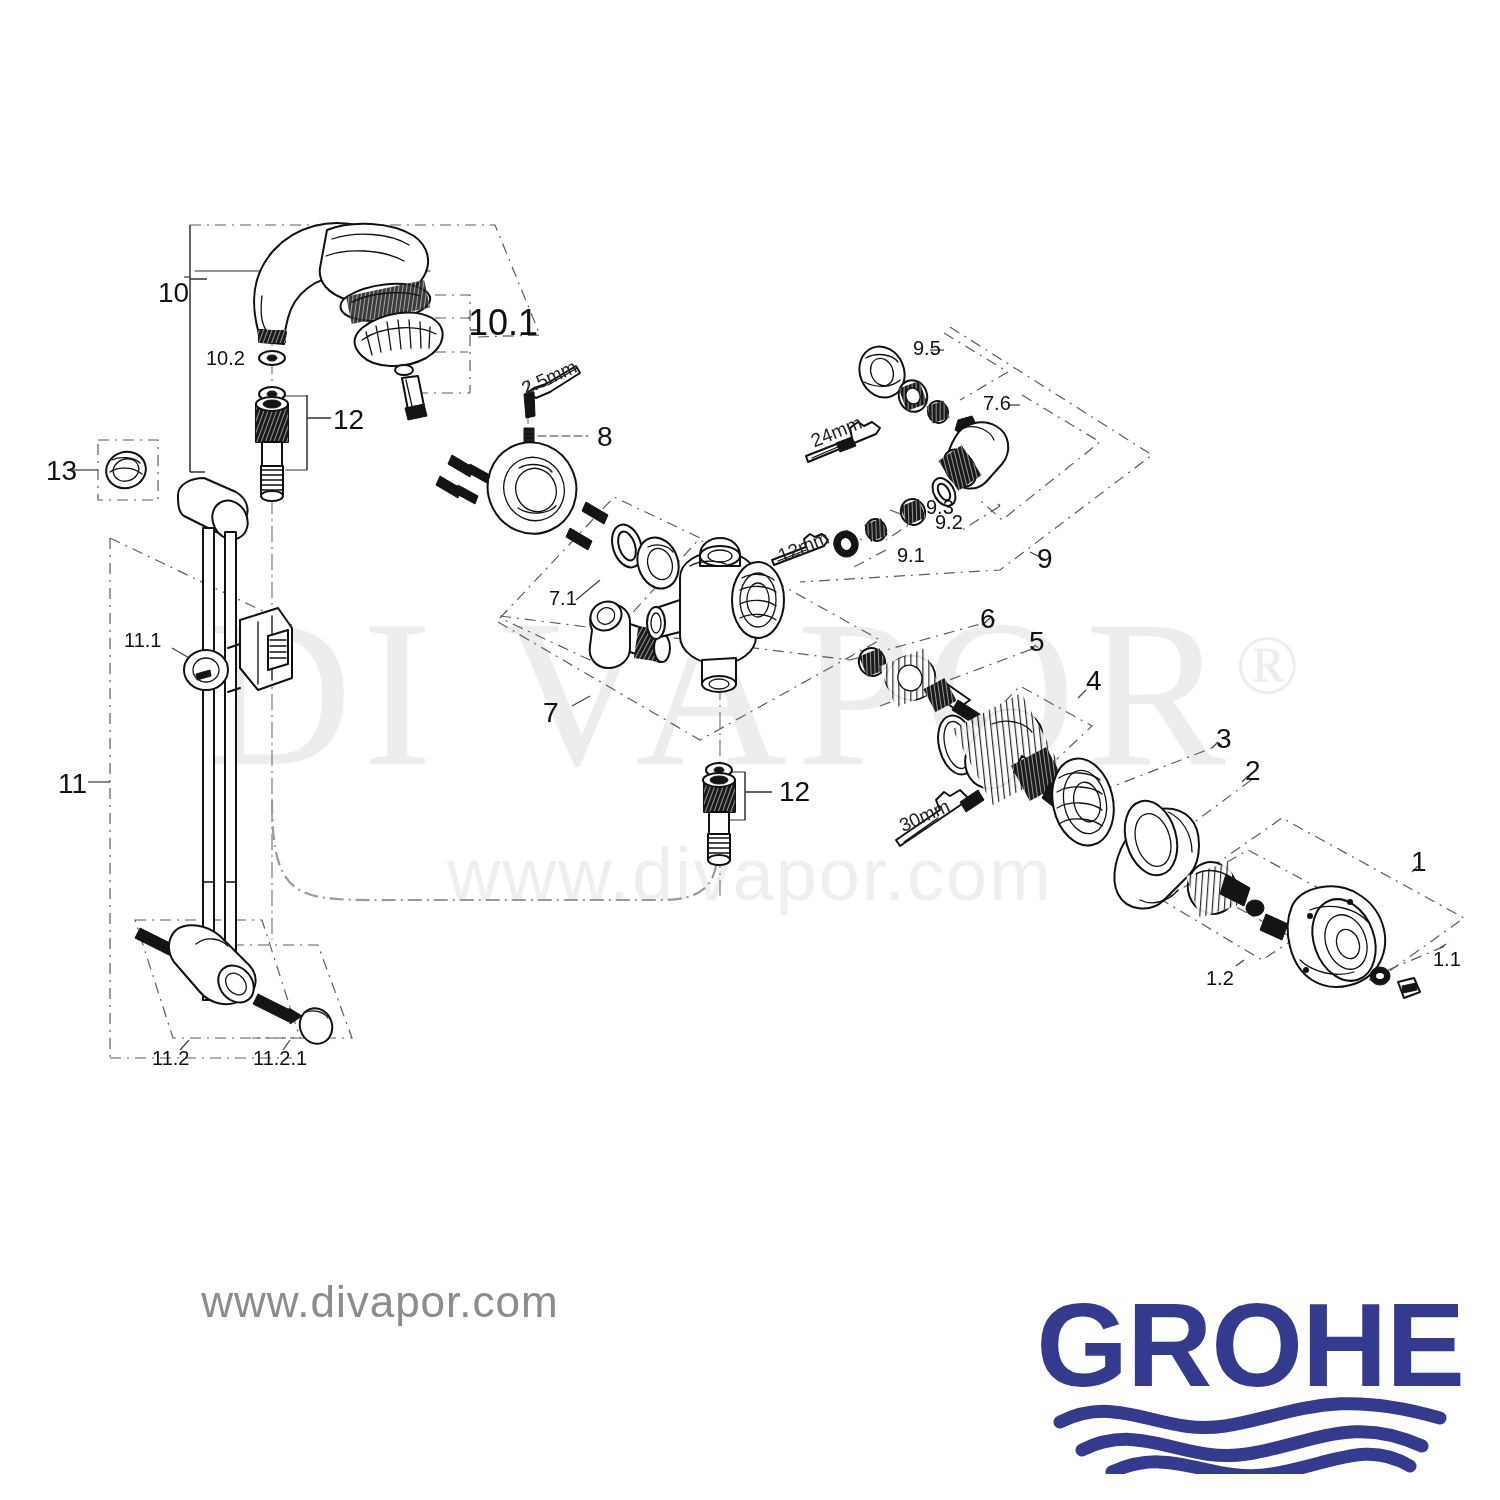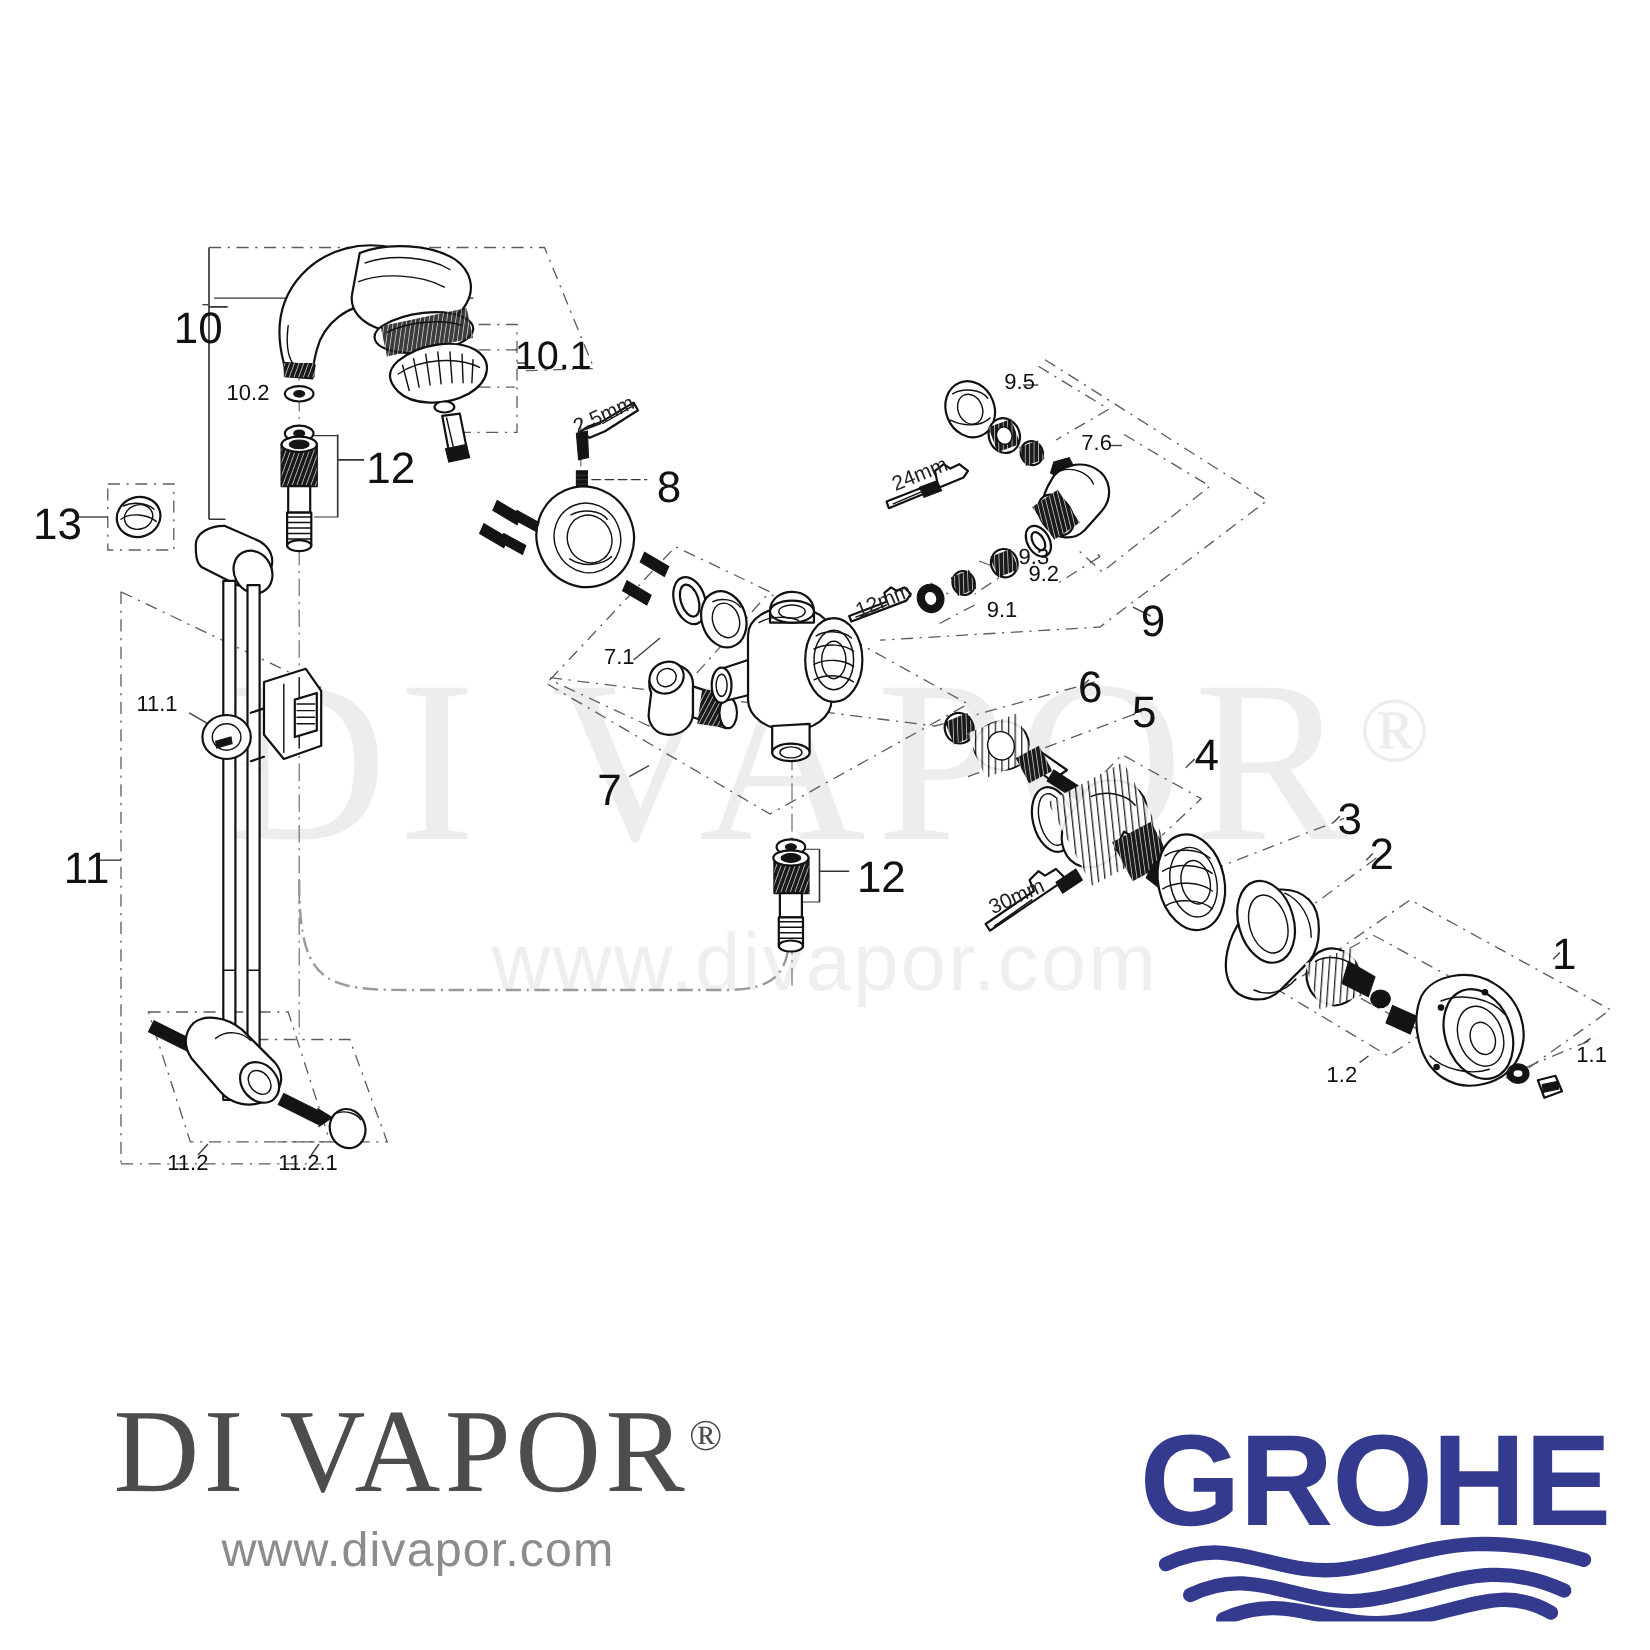--- a/index.html
+++ b/index.html
@@ -24,21 +24,21 @@
     color:#efefef;white-space:nowrap;text-align:center;font-weight:300;
   }
 
   
   #diagram{position:absolute;left:0;top:0;width:1500px;height:1260px;z-index:2;}
 
   
   .lbl{position:absolute;z-index:4;
        font-family:"Liberation Sans", sans-serif;
        color:#111;white-space:nowrap;line-height:1;}
-  .lbl.big{font-size:40px;text-align:right;}
+  .lbl.big{font-size:28px;text-align:right;}
   .lbl.mid{font-size:36px;}
   .lbl.sm{font-size:20px;}
   .lbl.tool{font-size:19px;color:#222;}
 
   
   #logos{position:absolute;left:0;top:1258px;width:1500px;height:242px;z-index:5;}
   #divapor-logo{position:absolute;left:0;top:8px;width:760px;text-align:center;}
   #divapor-logo .dv-word{
     font-family:"Liberation Serif", serif;
     font-size:108px;letter-spacing:4px;color:#4d4d4d;line-height:1;
@@ -564,21 +564,21 @@
       <path class="blk" d="M1402 986 L1416 983 L1417 990 L1403 993 Z"></path>
     </g>
 
   </svg>
 
   <div id="label-layer">
       <div class="lbl big" style="left: 158px; top: 279px;">10</div>
       <div class="lbl mid" style="left: 468px; top: 305px;">10.1</div>
       <div class="lbl sm" style="left: 206px; top: 348px;">10.2</div>
       <div class="lbl big" style="left: 333px; top: 406px;">12</div>
-      <div class="lbl big" style="left: 30px; top: 457px;">13</div>
+      <div class="lbl big" style="left: 46px; top: 457px;">13</div>
       <div class="lbl sm" style="left: 124px; top: 630px;">11.1</div>
       <div class="lbl big" style="left: 58px; top: 770px;">11</div>
       <div class="lbl sm" style="left: 152px; top: 1048px;">11.2</div>
       <div class="lbl sm" style="left: 253px; top: 1048px;">11.2.1</div>
       <div class="lbl tool" style="left: 520px; top: 368px; transform: rotate(-24deg);">2.5mm</div>
       <div class="lbl big" style="left: 597px; top: 423px;">8</div>
       <div class="lbl sm" style="left: 549px; top: 588px;">7.1</div>
       <div class="lbl big" style="left: 543px; top: 699px;">7</div>
       <div class="lbl sm" style="left: 913px; top: 338px;">9.5</div>
       <div class="lbl sm" style="left: 983px; top: 393px;">7.6</div>
@@ -596,21 +596,20 @@
       <div class="lbl big" style="left: 779px; top: 778px;">12</div>
       <div class="lbl tool" style="left: 898px; top: 806px; transform: rotate(-24deg);">30mm</div>
       <div class="lbl big" style="left: 1411px; top: 848px;">1</div>
       <div class="lbl sm" style="left: 1433px; top: 949px;">1.1</div>
       <div class="lbl sm" style="left: 1206px; top: 968px; text-align: right;">1.2</div>
     </div>
 
   <div id="logos">
 
     <div id="divapor-logo">
-      <div class="dv-word"><span>DI VAPOR</span><span class="reg">®</span></div>
       <div class="dv-url">www.divapor.com</div>
     </div>
 
     <svg id="grohe-logo" viewBox="0 0 480 200">
       <text x="240" y="112" text-anchor="middle" font-family="Liberation Sans, sans-serif" font-size="118" font-weight="bold" letter-spacing="-1" fill="#343a8e">GROHE</text>
       <g fill="none" stroke="#343a8e" stroke-width="13" stroke-linecap="round">
         <path d="M50 148 C110 118 150 162 215 152 C280 142 320 112 430 144"></path>
         <path d="M72 176 C132 146 172 190 237 180 C302 170 342 140 412 172"></path>
         <path d="M102 198 C162 170 200 210 262 200 C322 190 356 166 400 192"></path>
       </g>

